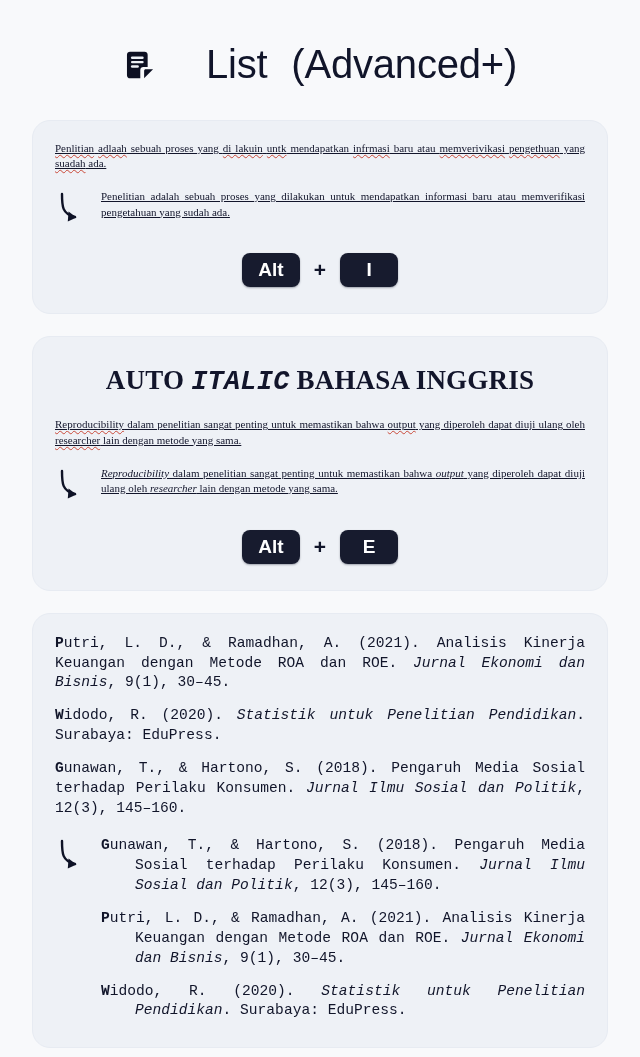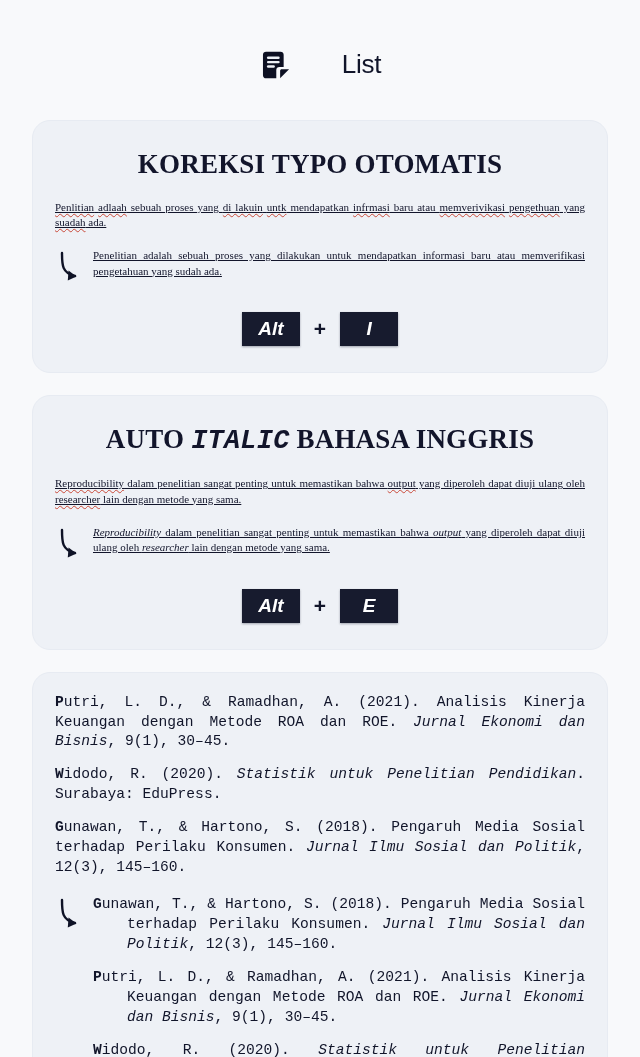--- a/index.html
+++ b/index.html
@@ -20,21 +20,21 @@
     justify-content: center;
     gap: 12px;
     height: 120px;
     padding-top: 8px;
   }
   .doc-icon { display: block; width: 34px; height: 34px; margin-top: 2px; }
   .header-text {
     display: flex;
     align-items: center;
     gap: 24px;
-    font-size: 26px;
+    font-size: 40px;
     font-weight: 400;
     letter-spacing: -0.2px;
     white-space: nowrap;
     margin-left: 37px;
   }
   .hl-box {
     background: #0d1022;
     color: #ffffff;
     padding: 3px 10px 5px 10px;
     line-height: 1;
@@ -77,48 +77,47 @@
     text-decoration-color: #c94a3a;
     text-decoration-style: wavy;
     text-decoration-thickness: 1px;
     text-underline-offset: 2px;
   }
 
   
   .result-row {
     display: flex;
     align-items: flex-start;
-    gap: 8px;
+    gap: 16px;
     margin-top: 18px;
   }
   .hook-icon { flex: 0 0 auto; width: 30px; height: 34px; margin-top: 2px; }
   .result-body { flex: 1 1 auto; }
 
   
   .keys {
     display: flex;
     align-items: center;
     justify-content: center;
     gap: 14px;
     margin-top: 24px;
   }
   .key {
     background: #171b2e;
     color: #ffffff;
-    border-radius: 0;
+    border-radius: 8px;
     min-width: 58px;
     height: 34px;
     display: flex;
     align-items: center;
     justify-content: center;
     font-size: 19px;
     font-weight: 700;
     padding: 12px 16px;
     box-shadow: 0 1px 2px rgba(12,16,36,.35);
-    font-style: italic;
   }
   .plus { font-size: 21px; font-weight: 700; color: #11152a; }
 
   
   .ref {
     font-family: Liberation Mono, monospace;
     font-size: 14.6px;
     line-height: 1.36;
     text-align: justify;
     margin-bottom: 13px;
@@ -136,26 +135,26 @@
     <svg class="doc-icon" viewBox="0 0 24 24" aria-hidden="true">
       <path fill="#0d1022" d="M5 2.6h10.2c1.3 0 2.2.9 2.2 2.2v8.6h-3.1c-1.2 0-2.1.9-2.1 2.1v5.9H5c-1.3 0-2.2-.9-2.2-2.2V4.8c0-1.3.9-2.2 2.2-2.2z"></path>
       <path fill="#0d1022" d="M14.9 21.4v-5.3c0-.6.5-1.1 1.1-1.1h5.2z"></path>
       <rect x="5.6" y="6.0" width="9.0" height="1.7" rx="0.85" fill="#eef1f6"></rect>
       <rect x="5.6" y="9.1" width="9.0" height="1.7" rx="0.85" fill="#eef1f6"></rect>
       <rect x="5.6" y="12.2" width="5.6" height="1.7" rx="0.85" fill="#eef1f6"></rect>
     </svg>
   </span>
   <div class="header-text">
     <span>List</span>
+    <span>(Advanced+)</span>
   </div>
 </div>
 
 <div id="cards-root">
     <section class="card">
-      <h2 class="card-title serif">KOREKSI TYPO OTOMATIS</h2>
       <p class="para serif"><span class="typo">Penlitian</span><span> </span><span class="typo">adlaah</span><span> sebuah proses yang </span><span class="typo">di lakuin</span><span> </span><span class="typo">untk</span><span> mendapatkan </span><span class="typo">infrmasi</span><span> baru atau </span><span class="typo">memverivikasi</span><span> </span><span class="typo">pengethuan</span><span> yang </span><span class="typo">suadah</span><span> ada.</span></p>
       <div class="result-row">
         <span><svg class="hook-icon" viewBox="0 0 30 34" aria-hidden="true">
             <path d="M7 3 C7 15, 7 23, 20 26" fill="none" stroke="#0e1226" stroke-width="2.4" stroke-linecap="round"></path>
             <path d="M13.5 20.5 L21.5 26.4 L12.8 30.4 Z" fill="#0e1226"></path>
           </svg></span>
         <div class="result-body">
           <p class="para serif">Penelitian adalah sebuah proses yang dilakukan untuk mendapatkan informasi baru atau memverifikasi pengetahuan yang sudah ada.</p>
         </div>
       </div>

